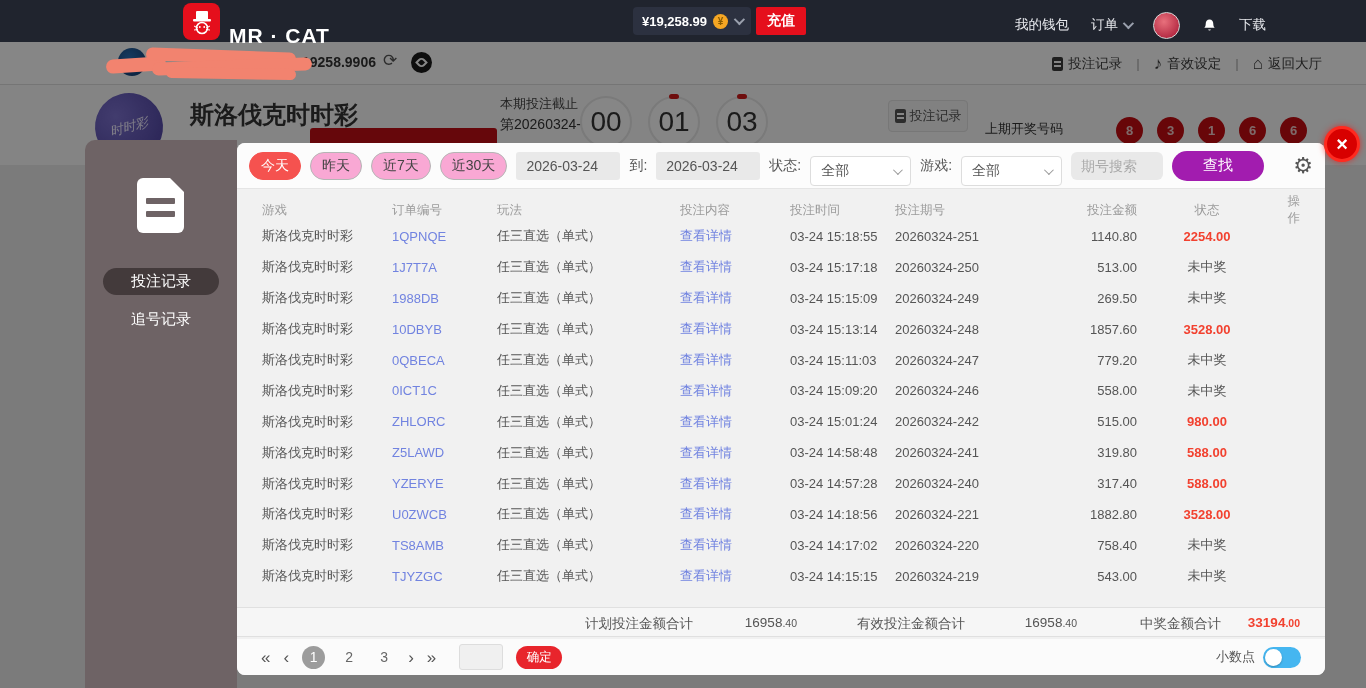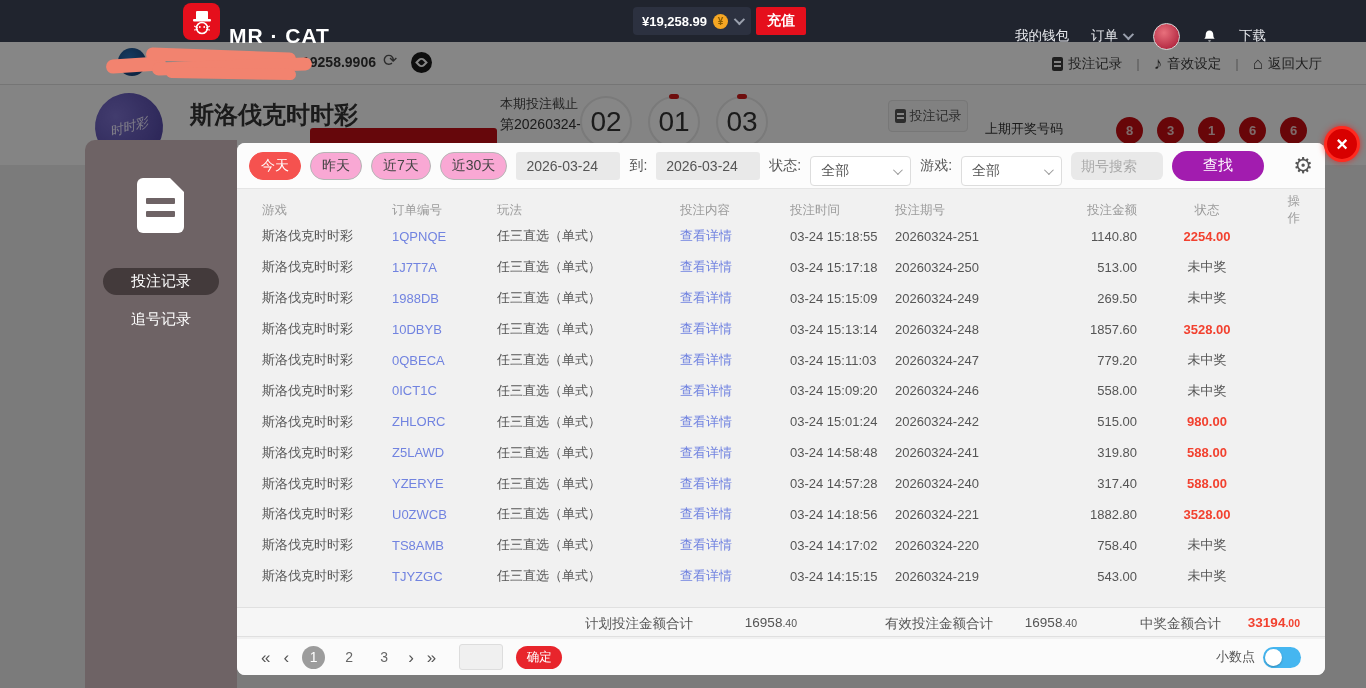--- a/index.html
+++ b/index.html
@@ -9,21 +9,21 @@
 
   
   .topbar { position:absolute; left:0; top:0; width:1366px; height:42px; background:#20242e; z-index:20; }
   .logo { position:absolute; left:183px; top:3px; width:37px; height:37px; background:#e50f1c; border-radius:8px; display:flex; align-items:center; justify-content:center; }
   .brand { position:absolute; left:229px; top:24px; color:#fff; font-size:21px; font-weight:bold; letter-spacing:1px; }
   .walletpill { position:absolute; left:633px; top:7px; height:28px; background:#2c3140; border-radius:4px; display:flex; align-items:center; padding:0 9px; gap:6px; cursor:pointer; }
   .walletpill .amt { color:#fff; font-size:13px; font-weight:bold; }
   .coin { width:15px; height:15px; border-radius:50%; background:#f5a623; color:#8a5b00; font-size:10px; font-weight:bold; display:flex; align-items:center; justify-content:center; }
   .chev { width:8px; height:8px; border-right:2px solid #9aa0ad; border-bottom:2px solid #9aa0ad; transform:rotate(45deg) translateY(-2px); }
   .rechargebtn { position:absolute; left:756px; top:7px; width:50px; height:28px; background:#e50f1c; color:#fff; font-size:14px; font-weight:bold; border:none; border-radius:2px; cursor:pointer; }
-  .hnav { position:absolute; right:0; top:15px; height:42px; display:flex; align-items:center; gap:22px; padding-right:100px; color:#e8eaee; font-size:13.5px; }
+  .hnav { position:absolute; right:0; top:4px; height:42px; display:flex; align-items:center; gap:22px; padding-right:100px; color:#e8eaee; font-size:13.5px; }
   .hnav .item { display:flex; align-items:center; gap:5px; cursor:pointer; }
   .avatar { width:27px; height:27px; border-radius:50%; background:radial-gradient(circle at 40% 35%, #e8707c, #a31330); border:1px solid #d8d8d8; }
   .bell { width:15px; height:15px; }
 
   
   .subbar { position:absolute; left:0; top:42px; width:1366px; height:43px; background:#fdfdfd; border-bottom:1px solid #ddd; }
   .subavatar { position:absolute; left:118px; top:6px; width:28px; height:28px; border-radius:50%; background:radial-gradient(circle at 40% 35%, #2a6fb5, #143a6b); }
   .subcoin { position:absolute; left:280px; top:12px; }
   .subbalance { position:absolute; left:302px; top:12px; font-size:14px; font-weight:bold; color:#333; }
   .refresh { position:absolute; left:383px; top:8px; font-size:17px; color:#555; cursor:pointer; }
@@ -178,21 +178,21 @@
       <div class="glogo">
           <span>时时彩</span>
         </div>
       <div class="gtitle">斯洛伐克时时彩</div>
       <div class="gtab"></div>
       <div class="gdeadline">
         <div>本期投注截止</div>
         <div style="font-size:14px;color:#333;">第20260324-252期</div>
       </div>
       <div class="cdwrap" id="countdown">
-          <div class="cd">02</div>
+          <div class="cd">00</div>
           <div class="cd">01<span class="tick"></span></div>
           <div class="cd">03<span class="tick"></span></div>
         </div>
       <div class="gbetbtn">
           <span class="docicon"></span>
           <span>投注记录</span>
         </div>
       <div class="glast">上期开奖号码</div>
       <div class="balls" id="balls">
           <span class="ball">8</span>
@@ -391,21 +391,21 @@
           <span class="c-period">20260324-219</span>
           <span class="c-amt">543.00</span>
           <span class="c-status">未中奖</span>
           <span class="c-op"></span>
         </div>
       </div>
 
     <div class="totals">
       <span class="lab" style="left:348px;">计划投注金额合计</span>
       <span class="val" style="left:470px;width:90px;" id="val-planned"><span>16958</span><span class="dec">.40</span></span>
-      <span class="lab" style="left:620px;margin-left:28px;">有效投注金额合计</span>
+      <span class="lab" style="left:620px;">有效投注金额合计</span>
       <span class="val" style="left:750px;width:90px;" id="val-valid"><span>16958</span><span class="dec">.40</span></span>
       <span class="lab" style="left:903px;">中奖金额合计</span>
       <span class="val winval" style="left:973px;width:90px;" id="val-win"><span>33194</span><span class="dec">.00</span></span>
     </div>
 
     <div class="pager">
       <span class="pnav">«</span>
       <span class="pnav">‹</span>
       <span id="pages" style="display:flex;align-items:center;gap:13px;">
           <span class="pnum cur">1</span>

